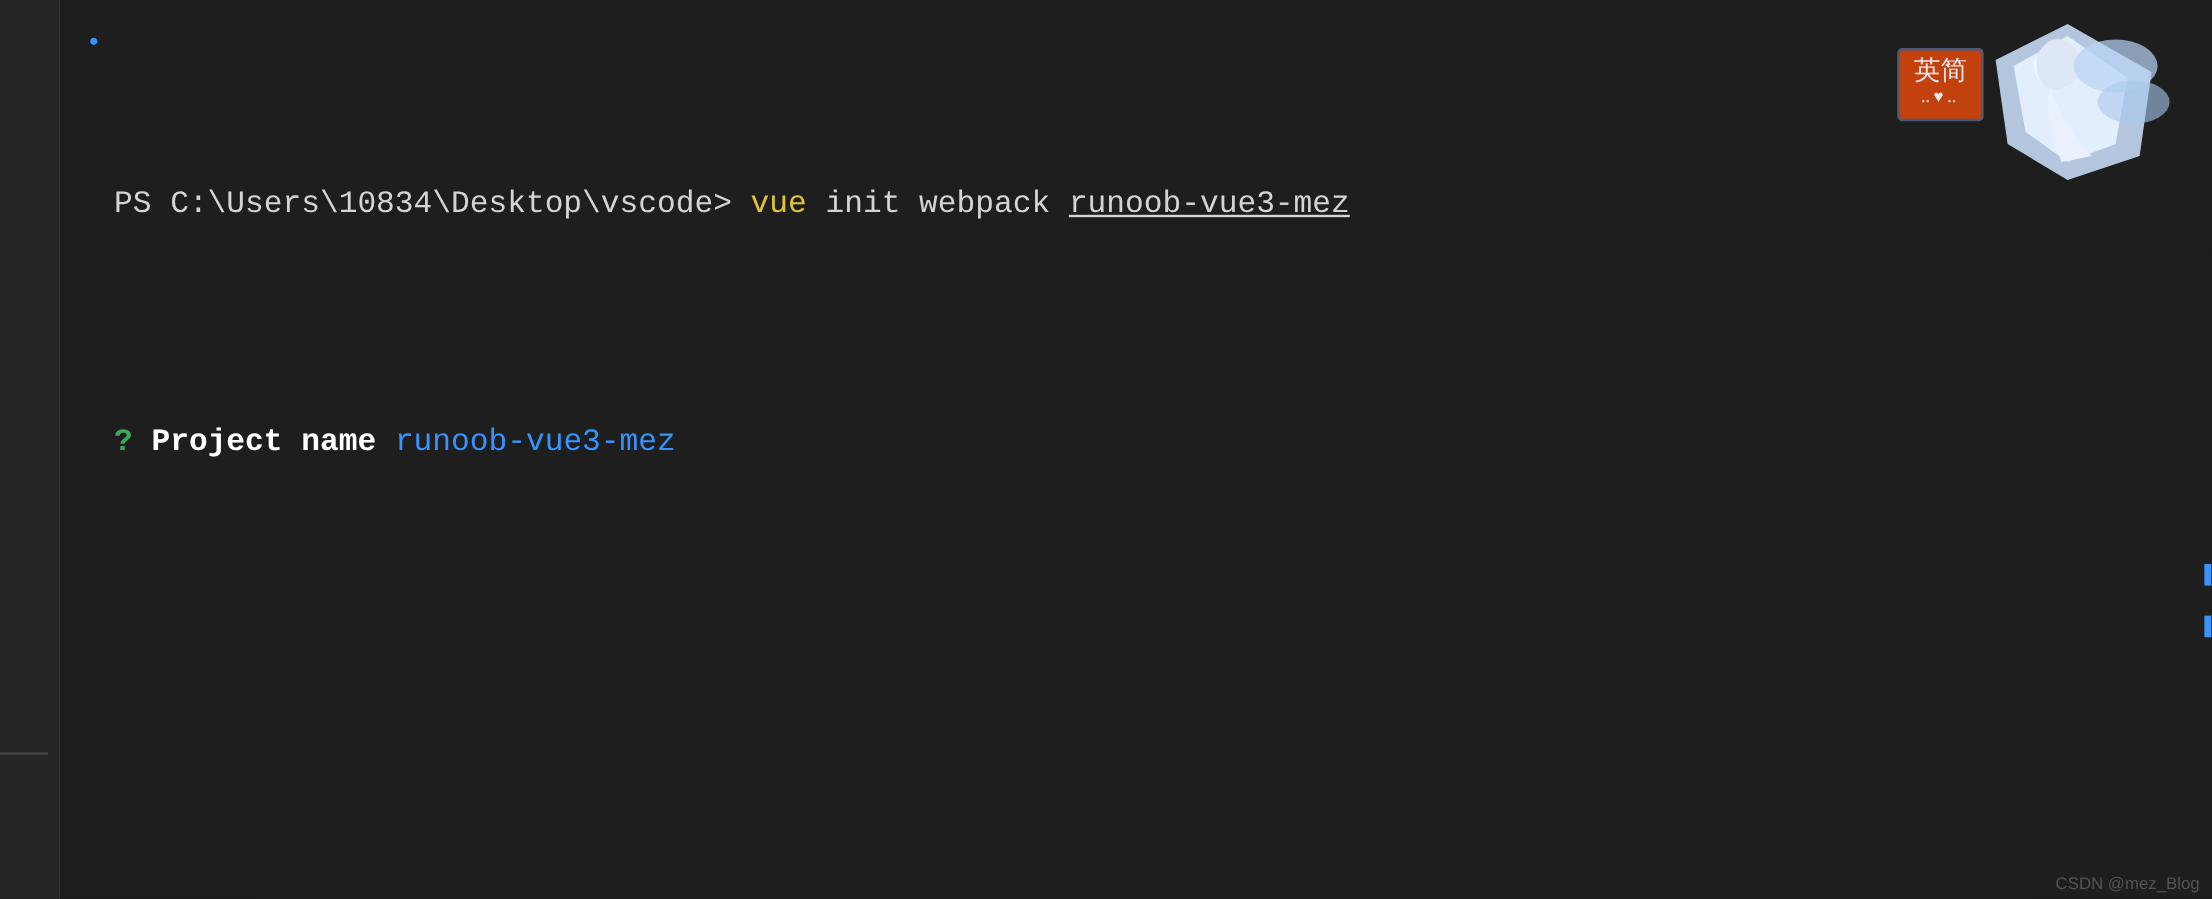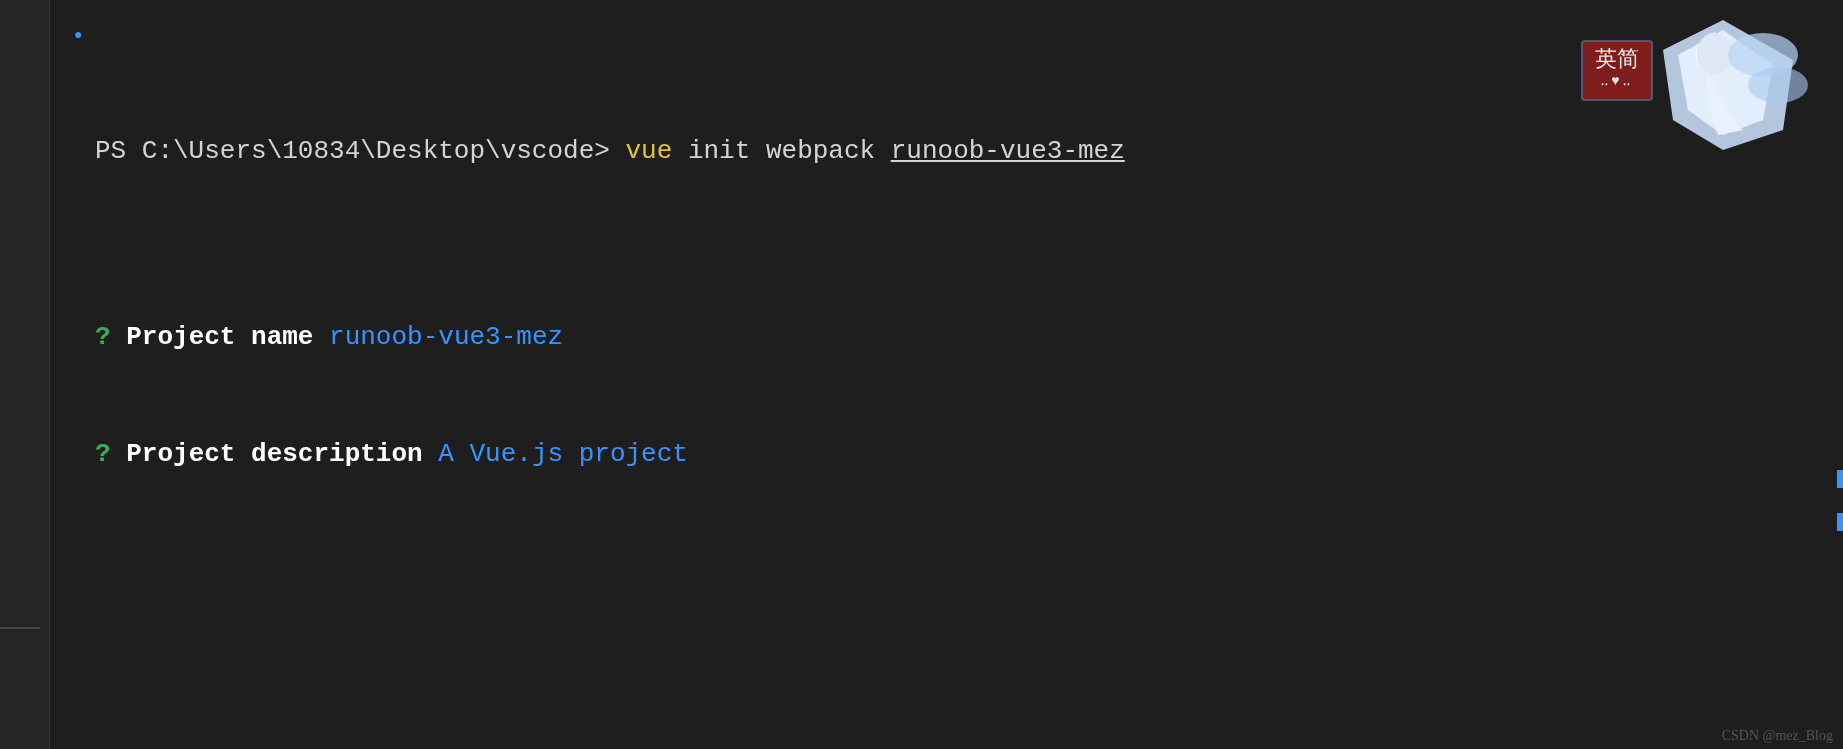--- a/index.html
+++ b/index.html
@@ -21,34 +21,35 @@
   .bullet {
     color: #3794ff;
     position: absolute;
     left: 74px;
     top: 25px;
     font-size: 14px;
   }
   .prompt-line {
     margin-left: 25px;
     margin-bottom: 30px;
+    margin-top: 19px;
   }
   .ps-prompt { color: #d4d4d4; }
   .cmd-yellow { color: #e2c534; }
   .cmd-white { color: #d4d4d4; }
   .cmd-underline { text-decoration: underline; color: #d4d4d4; }
-  .q-line { margin-left: 25px; }
+  .q-line { margin-left: 25px; margin-top: 12px; }
   .q-mark { color: #3bab5a; font-weight: bold; }
   .q-label { color: #ffffff; font-weight: bold; }
   .q-answer { color: #3794ff; }
   .badge {
     position: absolute;
     top: 40px;
     right: 190px;
-    background: #7f1d1d;
+    background: #c2410c;
     border: 2px solid #4a5a7a;
     border-radius: 4px;
     padding: 4px 12px 10px 12px;
     color: #e8e8f0;
     font-size: 22px;
     font-family: sans-serif;
     text-align: center;
     line-height: 1.2;
   }
   .badge-sub { font-size: 14px; letter-spacing: 3px; }
@@ -58,21 +59,21 @@
     right: 20px;
     width: 200px;
     height: 160px;
   }
   .watermark {
     position: absolute;
     bottom: 5px;
     right: 10px;
     color: #555;
     font-size: 14px;
-    font-family: Liberation Serif, serif;
+    font-family: Liberation Sans, sans-serif;
   }
   .left-edge {
     position: absolute;
     left: 0;
     top: 0;
     width: 50px;
     height: 749px;
     background: #252526;
     border-right: 1px solid #333;
   }
@@ -101,21 +102,20 @@
 <body>
 
 <div class="left-edge"></div>
 <div class="left-line"></div>
 
 <div class="terminal">
   <span class="bullet">●</span>
   <div class="prompt-line"><span class="ps-prompt">PS C:\Users\10834\Desktop\vscode&gt; </span><span class="cmd-yellow">vue</span><span class="cmd-white"> init webpack </span><span class="cmd-underline">runoob-vue3-mez</span></div>
 
   <div class="q-line"><span class="q-mark">?</span> <span class="q-label">Project name </span><span class="q-answer">runoob-vue3-mez</span></div>
-  <div class="q-line"><span class="q-mark">?</span> <span class="q-label">Project description </span><span class="q-answer">A Vue.js project</span></div>
   
   
   
   
   
   
   
 
   
 </div>

